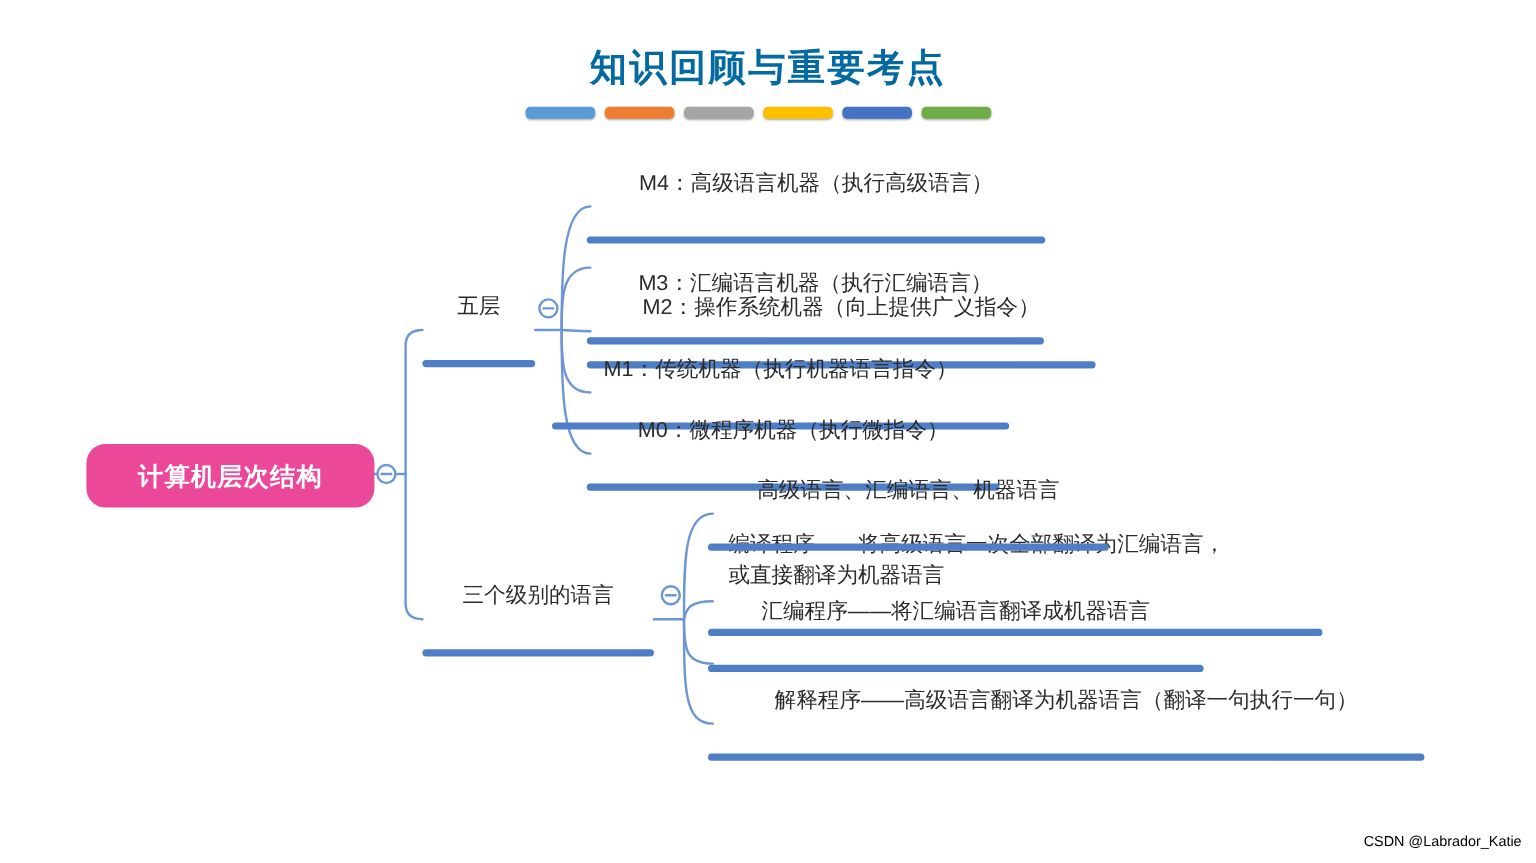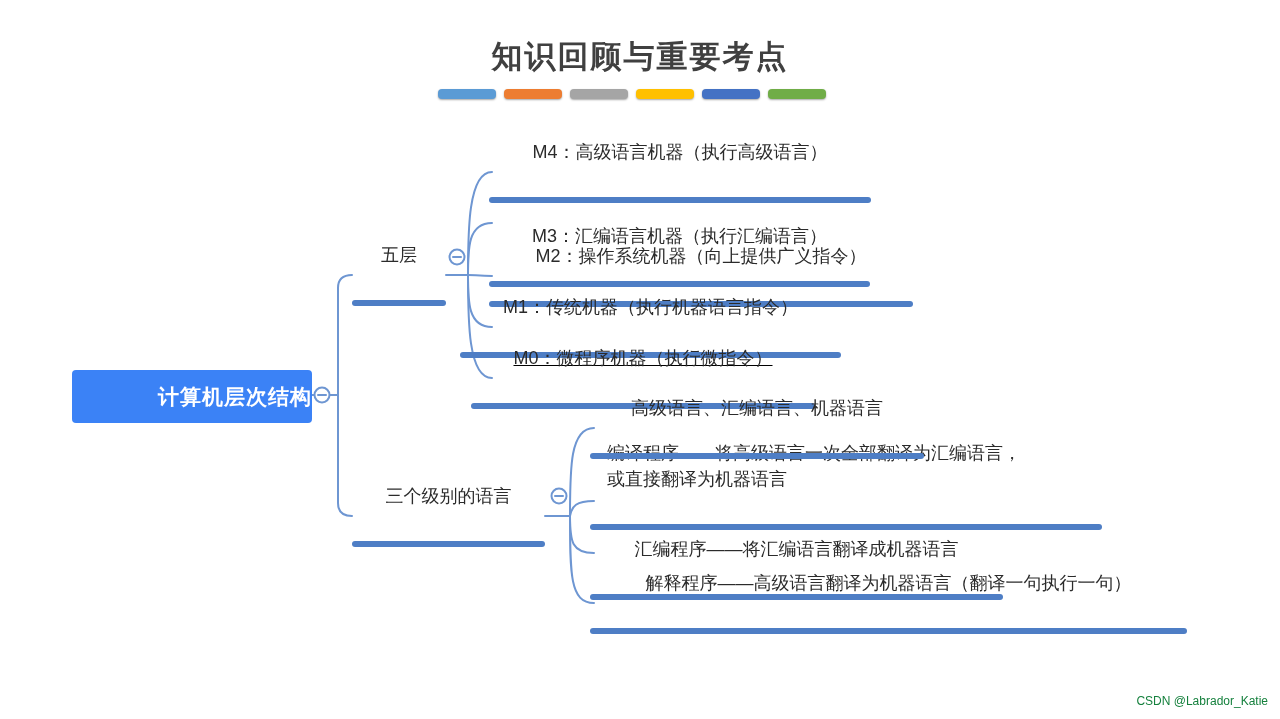--- a/index.html
+++ b/index.html
@@ -9,21 +9,21 @@
     background:#ffffff;
     overflow:hidden;
     font-family:"Liberation Sans","DejaVu Sans",sans-serif;
   }
   
   .title{
     position:absolute;left:0;top:36px;width:1280px;
     text-align:center;
     font-family:"DejaVu Serif","Liberation Serif",serif;
     font-size:31px;font-weight:600;letter-spacing:2px;
-    color:#404040;
+    color:#0369a1;
   }
   
   .palette{position:absolute;left:438px;top:89px;display:flex;gap:8px;}
   .pbar{
     width:58px;height:10px;border-radius:4px;
     box-shadow:0 1px 2px rgba(0,0,0,.35);
   }
   
   svg.links{position:absolute;left:0;top:0;pointer-events:none;}
   .link{stroke:#6E96D2;stroke-width:2;fill:none;stroke-linecap:round;}
@@ -37,30 +37,30 @@
   .topic .tlabel{
     font-size:18px;line-height:26px;color:#2b2b2b;
     white-space:pre-line;margin-bottom:4px;
   }
   .topic .ubar{height:6px;border-radius:3px;background:#4E7EC5;width:100%;}
   .topic.align-left{align-items:flex-start;}
   .topic.align-left .tlabel{padding-left:17px;}
   
   .root-node{
     position:absolute;left:72px;top:370px;width:240px;height:53px;
-    background:#3b82f6;border-radius:4px;
-    display:flex;align-items:center;justify-content:flex-end;
+    background:#ec4899;border-radius:16px;
+    display:flex;align-items:center;justify-content:center;
   }
   .root-node .rlabel{
     color:#ffffff;font-size:21px;font-weight:bold;letter-spacing:1px;
   }
   
   .watermark{
     position:absolute;right:12px;top:694px;
-    font-size:12px;color:#15803d;
+    font-size:12px;color:#000000;
   }
 </style>
 </head>
 <body>
 
 <div id="canvas">
 
   <div class="title">知识回顾与重要考点</div>
 
   <div class="palette">
@@ -123,40 +123,40 @@
     <div class="ubar"></div>
   </div>
   <div class="topic" style="left:489px;top:243px;width:424px;">
     <span class="tlabel">M2：操作系统机器（向上提供广义指令）</span>
     <div class="ubar"></div>
   </div>
   <div class="topic" style="left:460px;top:294px;width:381px;">
     <span class="tlabel">M1：传统机器（执行机器语言指令）</span>
     <div class="ubar"></div>
   </div>
-  <div class="topic" style="left:471px;top:345px;width:344px;text-decoration:underline;">
+  <div class="topic" style="left:489px;top:345px;width:344px;">
     <span class="tlabel">M0：微程序机器（执行微指令）</span>
     <div class="ubar"></div>
   </div>
 
   <div class="topic" style="left:352px;top:483px;width:193px;">
     <span class="tlabel">三个级别的语言</span>
     <div class="ubar"></div>
   </div>
 
   <div class="topic align-left" style="left:590px;top:440px;width:512px;">
     <span class="tlabel">编译程序——将高级语言一次全部翻译为汇编语言，
 或直接翻译为机器语言</span>
     <div class="ubar"></div>
   </div>
   <div class="topic" style="left:590px;top:395px;width:334px;">
     <span class="tlabel">高级语言、汇编语言、机器语言</span>
     <div class="ubar"></div>
   </div>
-  <div class="topic" style="left:590px;top:536px;width:413px;justify-content:flex-end;">
+  <div class="topic" style="left:590px;top:496px;width:413px;justify-content:flex-end;">
     <span class="tlabel">汇编程序——将汇编语言翻译成机器语言</span>
     <div class="ubar"></div>
   </div>
   <div class="topic" style="left:590px;top:570px;width:597px;">
     <span class="tlabel">解释程序——高级语言翻译为机器语言（翻译一句执行一句）</span>
     <div class="ubar"></div>
   </div>
 
   <div class="watermark">CSDN @Labrador_Katie</div>
 

